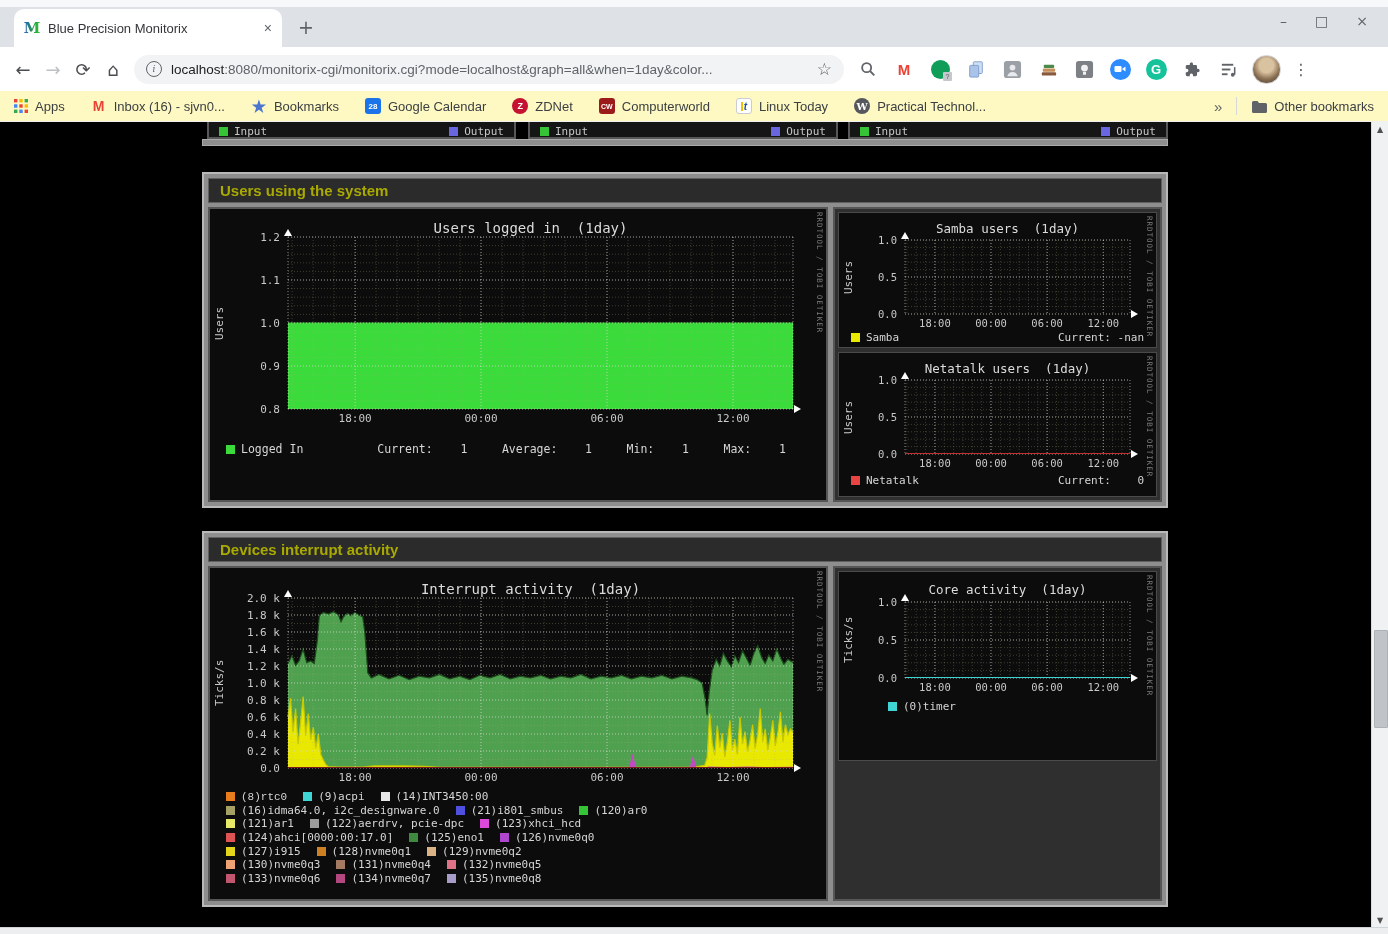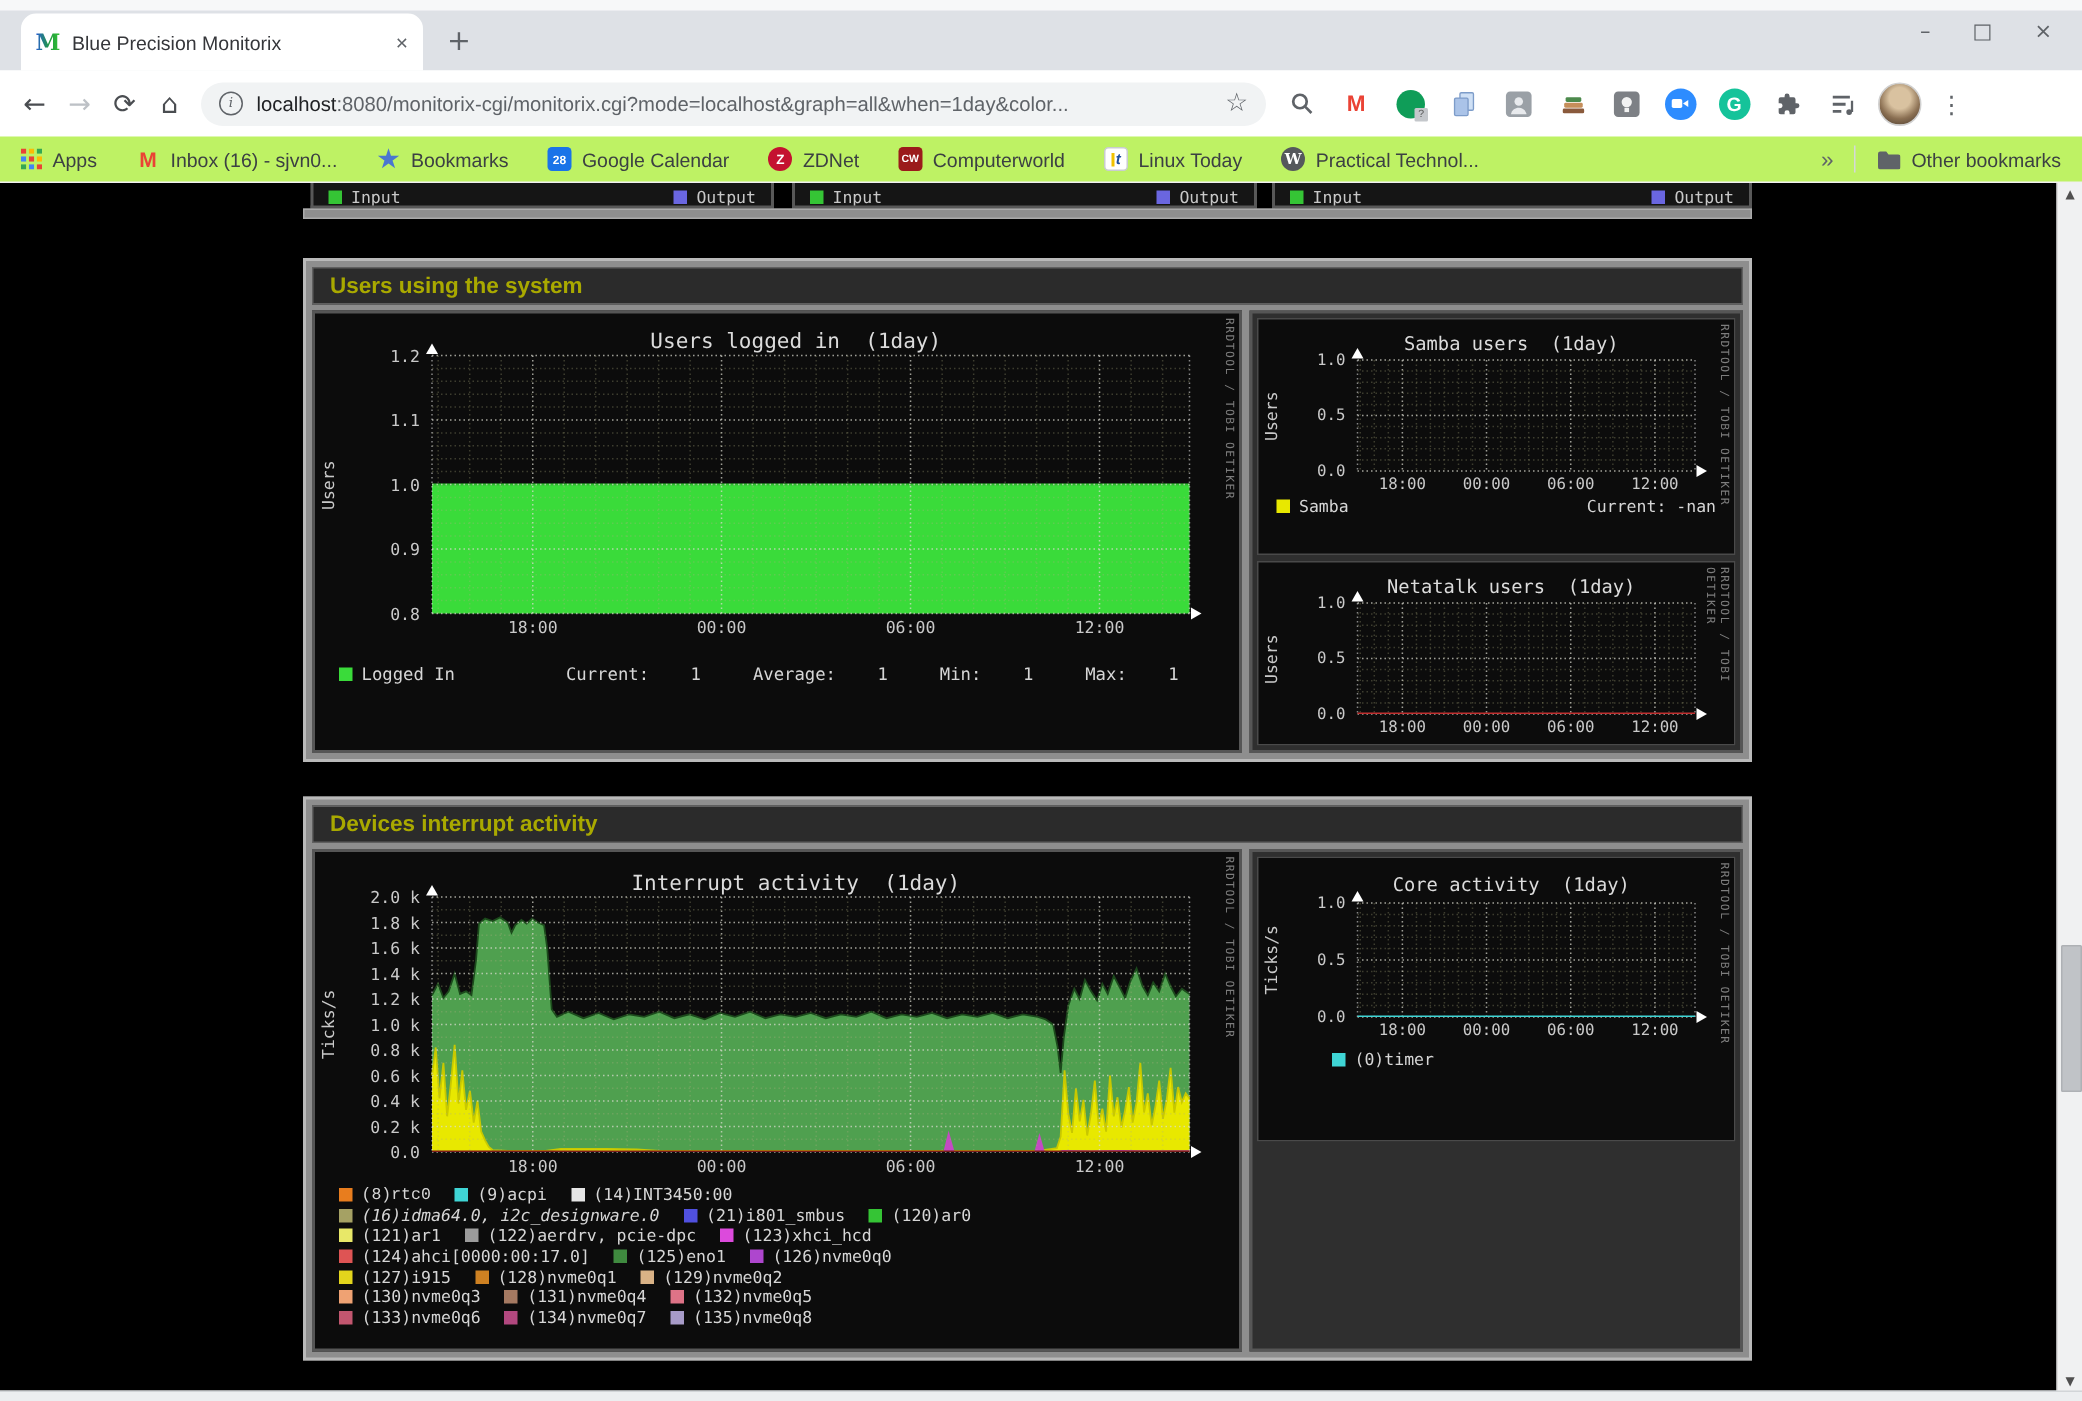--- a/index.html
+++ b/index.html
@@ -24,21 +24,21 @@
   .url .host{color:#202124;}
   .url .rest{color:#5f6368;}
   .star{color:#5f6368;font-size:17px;font-family:"DejaVu Sans",sans-serif;margin-left:6px;}
   .extrow{display:flex;align-items:center;gap:12px;margin-left:12px;}
   .eico{width:24px;height:24px;display:flex;align-items:center;justify-content:center;position:relative;}
   .circ{border-radius:50%;display:flex;align-items:center;justify-content:center;color:#fff;font-weight:bold;}
   .avatar{width:27px;height:27px;border-radius:50%;background:radial-gradient(circle at 50% 35%,#d9c2a0 0 32%,#8a6f52 62%,#42352a 100%);border:1px solid #d0d0d0;}
   .kebab{color:#5f6368;font-size:16px;font-family:"DejaVu Sans",sans-serif;}
 
   
-  .bkbar{position:absolute;top:91px;left:0;width:100%;height:31px;background:#bef264;display:flex;align-items:center;padding:0 14px;box-sizing:border-box;gap:26px;border-bottom:1px solid #f0f0f0;}
+  .bkbar{position:absolute;top:91px;left:0;width:100%;height:31px;background:#fef9c3;display:flex;align-items:center;padding:0 14px;box-sizing:border-box;gap:26px;border-bottom:1px solid #f0f0f0;}
   .bk{display:flex;align-items:center;gap:7px;font-size:13px;color:#3c4043;white-space:nowrap;}
   .bm-ico{width:16px;height:16px;border-radius:3px;display:flex;align-items:center;justify-content:center;font-weight:bold;box-sizing:border-box;}
   .bk-right{margin-left:auto;display:flex;align-items:center;gap:14px;}
   .chev{color:#5f6368;font-size:15px;}
   .vdiv{width:1px;height:18px;background:#d5d7da;}
 
   
   .content{position:absolute;top:122px;left:0;width:1388px;height:812px;background:#000;overflow:hidden;}
 
   .tp{position:absolute;left:202px;top:0;width:966px;height:26px;}
@@ -356,21 +356,21 @@
               <div class="lrow">
                 <span class="litem">
                   <span class="sw" style="background: rgb(58, 219, 58);"></span>
                   <span style="white-space: pre;">Logged In</span>
                 </span>
                 <span style="margin-left: 74px; white-space: pre;">Current:    1     Average:    1     Min:    1     Max:    1</span>
               </div>
             </div>
           </div>
         <div class="rcell">
-          <div class="gpanel small" style="height:158px;">
+          <div class="gpanel small" style="height:136px;">
               <div class="g-title" style="left: 46px; width: 245px; top: 8px; font-size: 12.5px;">Samba users  (1day)</div>
               <div class="g-ylab" style="left: 2px; top: 27px; height: 74px;">Users</div>
               <div class="g-ytick" style="left: 0px; width: 58px; top: 21px; font-size: 10.5px;">1.0</div>
               <div class="g-ytick" style="left: 0px; width: 58px; top: 58px; font-size: 10.5px;">0.5</div>
               <div class="g-ytick" style="left: 0px; width: 58px; top: 95px; font-size: 10.5px;">0.0</div>
               <div class="g-xtick" style="left: 69.925px; width: 52px; top: 104px; font-size: 10.5px;">18:00</div>
               <div class="g-xtick" style="left: 125.995px; width: 52px; top: 104px; font-size: 10.5px;">00:00</div>
               <div class="g-xtick" style="left: 182.133px; width: 52px; top: 104px; font-size: 10.5px;">06:00</div>
               <div class="g-xtick" style="left: 238.27px; width: 52px; top: 104px; font-size: 10.5px;">12:00</div>
               <svg width="225" height="74" style="position:absolute;left:66px;top:27px;overflow:visible;">
@@ -611,21 +611,21 @@
                   <span style="white-space: pre;">(9)acpi</span>
                 </span>
                 <span class="litem" style="margin-right: 16px;">
                   <span class="sw" style="background: rgb(230, 230, 230);"></span>
                   <span style="white-space: pre;">(14)INT3450:00</span>
                 </span>
               </div>
               <div class="lrow" style="height: 13.6px;">
                 <span class="litem" style="margin-right: 16px;">
                   <span class="sw" style="background: rgb(165, 161, 100);"></span>
-                  <span style="white-space: pre; font-style: italic;">(16)idma64.0, i2c_designware.0</span>
+                  <span style="white-space: pre;">(16)idma64.0, i2c_designware.0</span>
                 </span>
                 <span class="litem" style="margin-right: 16px;">
                   <span class="sw" style="background: rgb(80, 80, 224);"></span>
                   <span style="white-space: pre;">(21)i801_smbus</span>
                 </span>
                 <span class="litem" style="margin-right: 16px;">
                   <span class="sw" style="background: rgb(53, 196, 53);"></span>
                   <span style="white-space: pre;">(120)ar0</span>
                 </span>
               </div>

